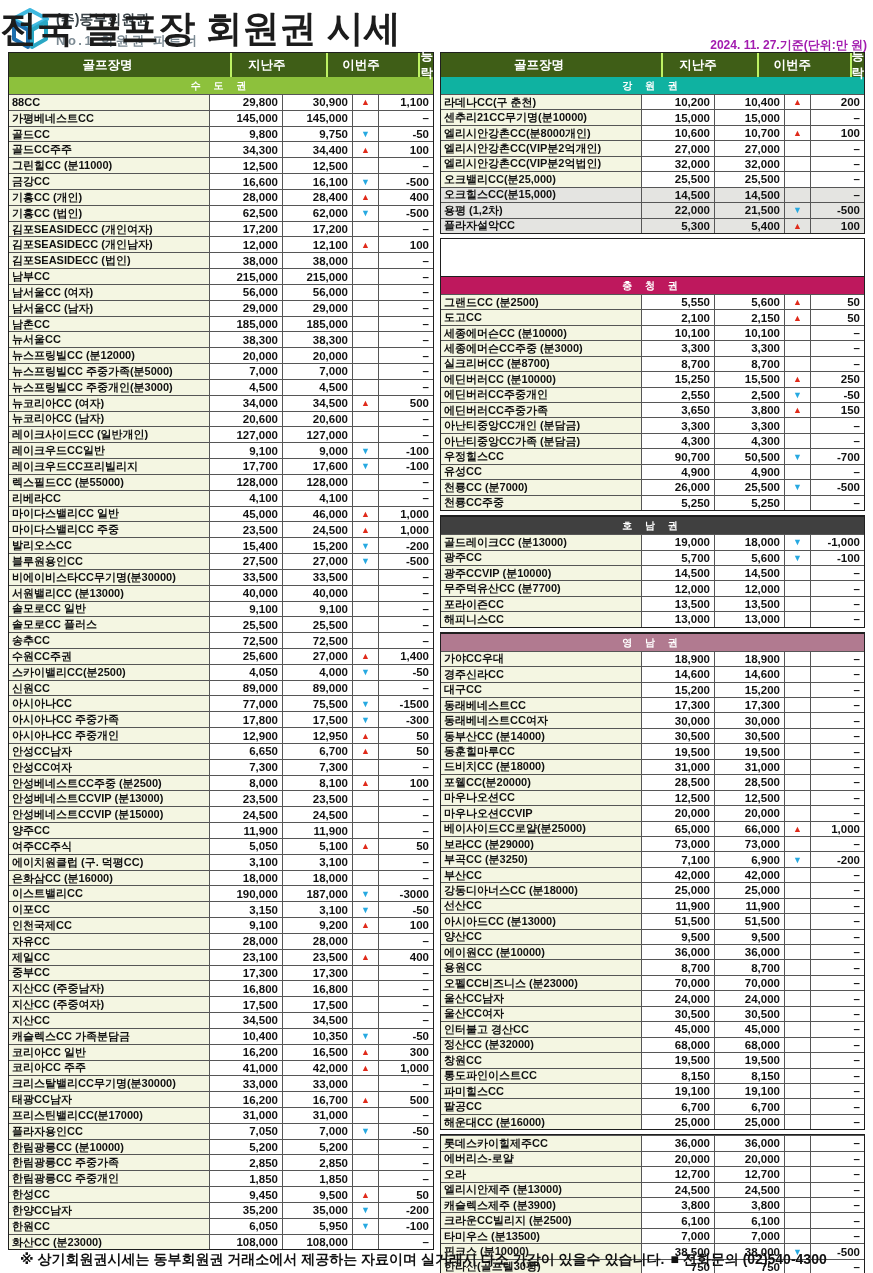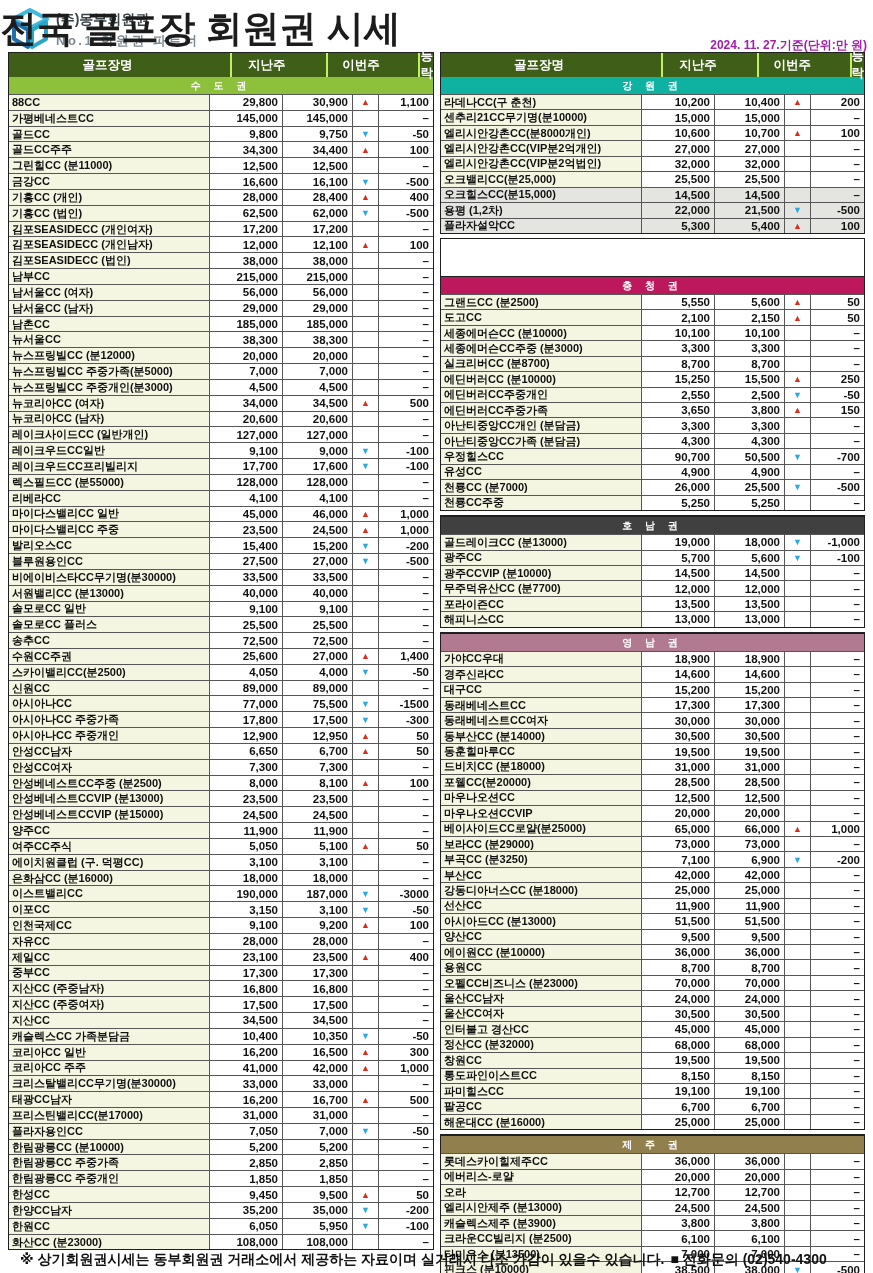--- a/index.html
+++ b/index.html
@@ -1116,21 +1116,20 @@
         </div>
         <div class="row">
           <div class="cell c-name">해운대CC (분16000)</div>
           <div class="cell c-last">25,000</div>
           <div class="cell c-cur">25,000</div>
           <div class="cell c-arr"></div>
           <div class="cell c-chg">–</div>
         </div>
       </div>
       <div class="block">
-        <div class="bar" style="background: rgb(145, 127, 77);">제 주 권</div>
         <div class="row">
           <div class="cell c-name">롯데스카이힐제주CC</div>
           <div class="cell c-last">36,000</div>
           <div class="cell c-cur">36,000</div>
           <div class="cell c-arr"></div>
           <div class="cell c-chg">–</div>
         </div>
         <div class="row">
           <div class="cell c-name">에버리스-로얄</div>
           <div class="cell c-last">20,000</div>

